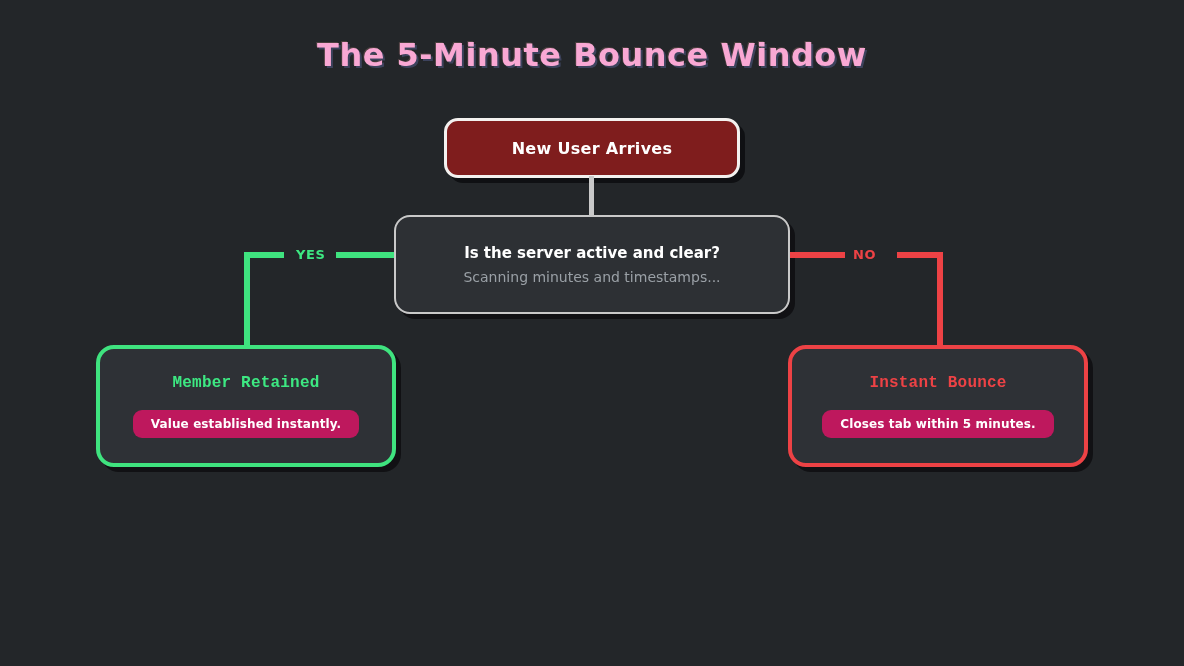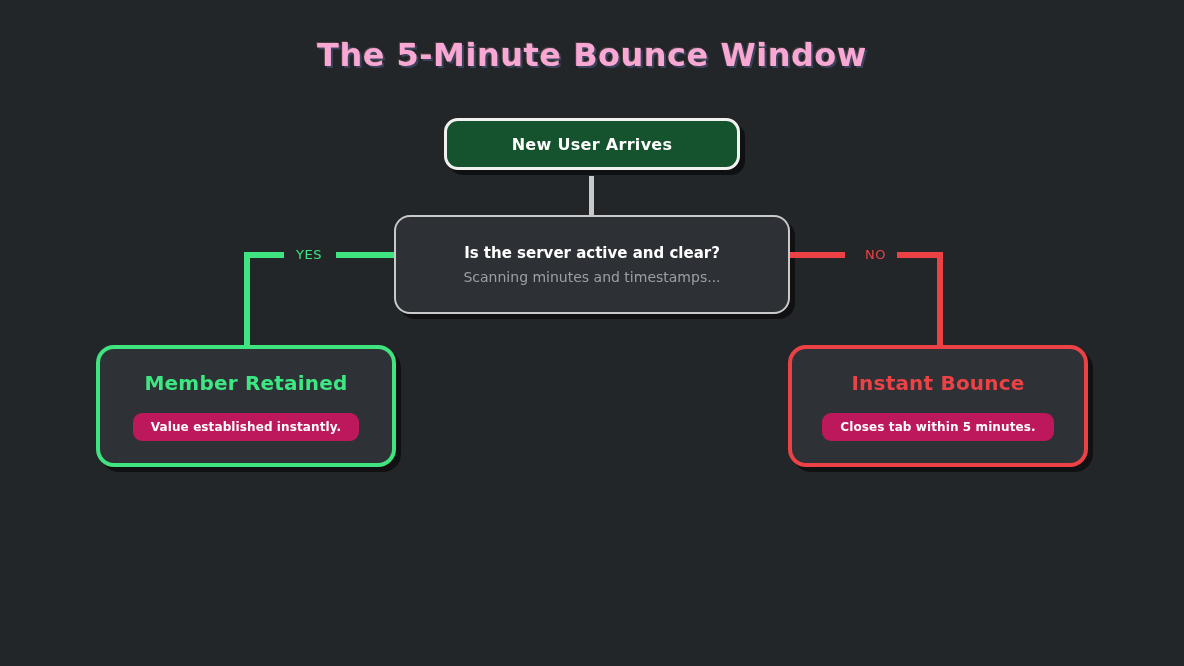--- a/index.html
+++ b/index.html
@@ -45,22 +45,22 @@
     flex-direction: column;
     align-items: center;
     justify-content: center;
   }
 
   
   #node-start {
     left: 444px;
     top: 118px;
     width: 296px;
-    height: 52px;
-    background: #14532d;
+    height: 60px;
+    background: #7f1d1d;
     border: 3px solid #f3f1ef;
     border-radius: 14px;
     box-shadow: 5px 5px 0 rgba(12,13,15,0.85);
   }
   #node-start .node-title {
     font-size: 16px;
     font-weight: bold;
     color: #ffffff;
     letter-spacing: 0.3px;
   }
@@ -100,23 +100,24 @@
     left: 96px;
     border: 4px solid #3FE37F;
     box-shadow: 5px 5px 0 rgba(12,13,15,0.8);
   }
   #node-no {
     left: 788px;
     border: 4px solid #ED4245;
     box-shadow: 5px 5px 0 rgba(12,13,15,0.8);
   }
   .outcome .node-title {
-    font-size: 20px;
+    font-size: 16px;
     font-weight: bold;
     letter-spacing: 0.2px;
+    font-family: Liberation Mono, monospace;
   }
   #node-yes .node-title { color: #3DE882; }
   #node-no  .node-title { color: #ED4245; }
 
   .badge {
     background: #be185d;
     border-radius: 9px;
     padding: 7px 18px;
     font-size: 12px;
     font-weight: bold;
@@ -181,33 +182,32 @@
     top: 252px;
     width: 6px;
     height: 100px;
     background: #ED4245;
   }
 
   
   .branch-label {
     position: absolute;
     font-size: 13px;
-    font-weight: normal;
+    font-weight: bold;
     letter-spacing: 0.6px;
   }
   #label-yes {
     left: 296px;
     top: 247px;
     color: #3DE882;
   }
   #label-no {
     left: 853px;
     top: 247px;
     color: #ED4245;
-    margin-left: 12px;
   }
 </style>
 </head>
 <body>
 
 <div id="stage">
 
   <div id="title">The 5-Minute Bounce Window</div>
 
   <div id="node-start" class="node">

